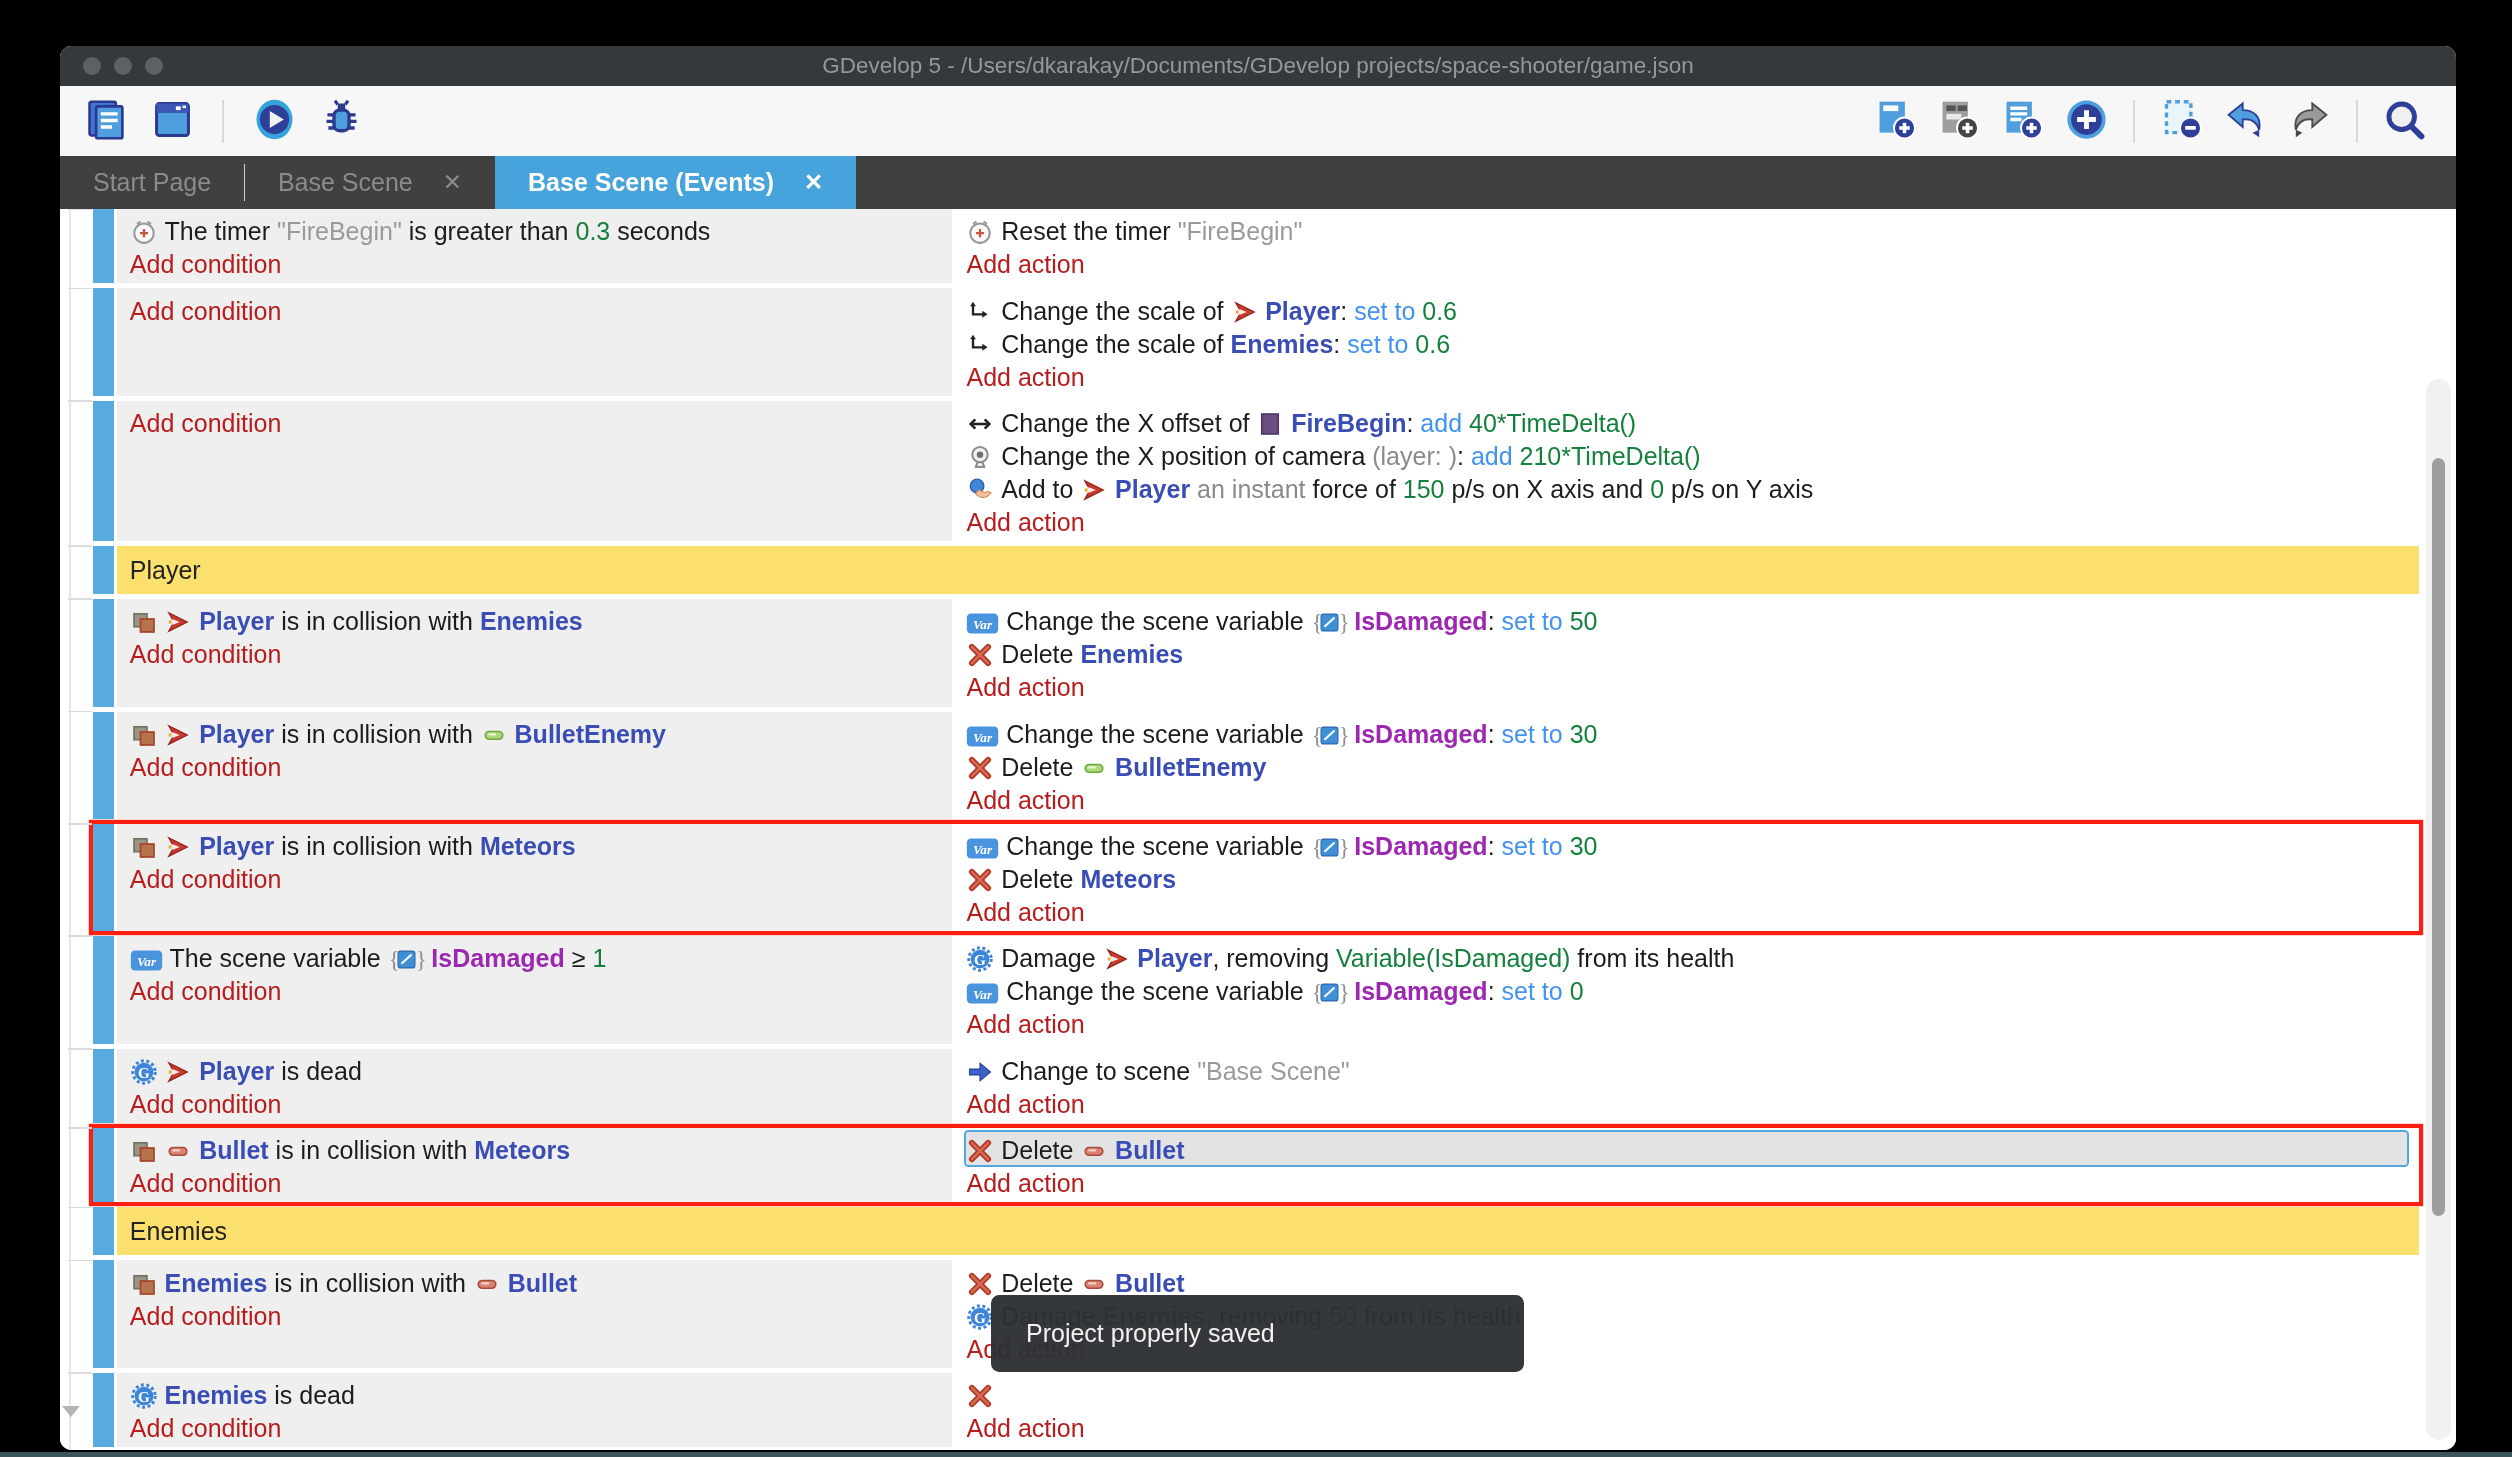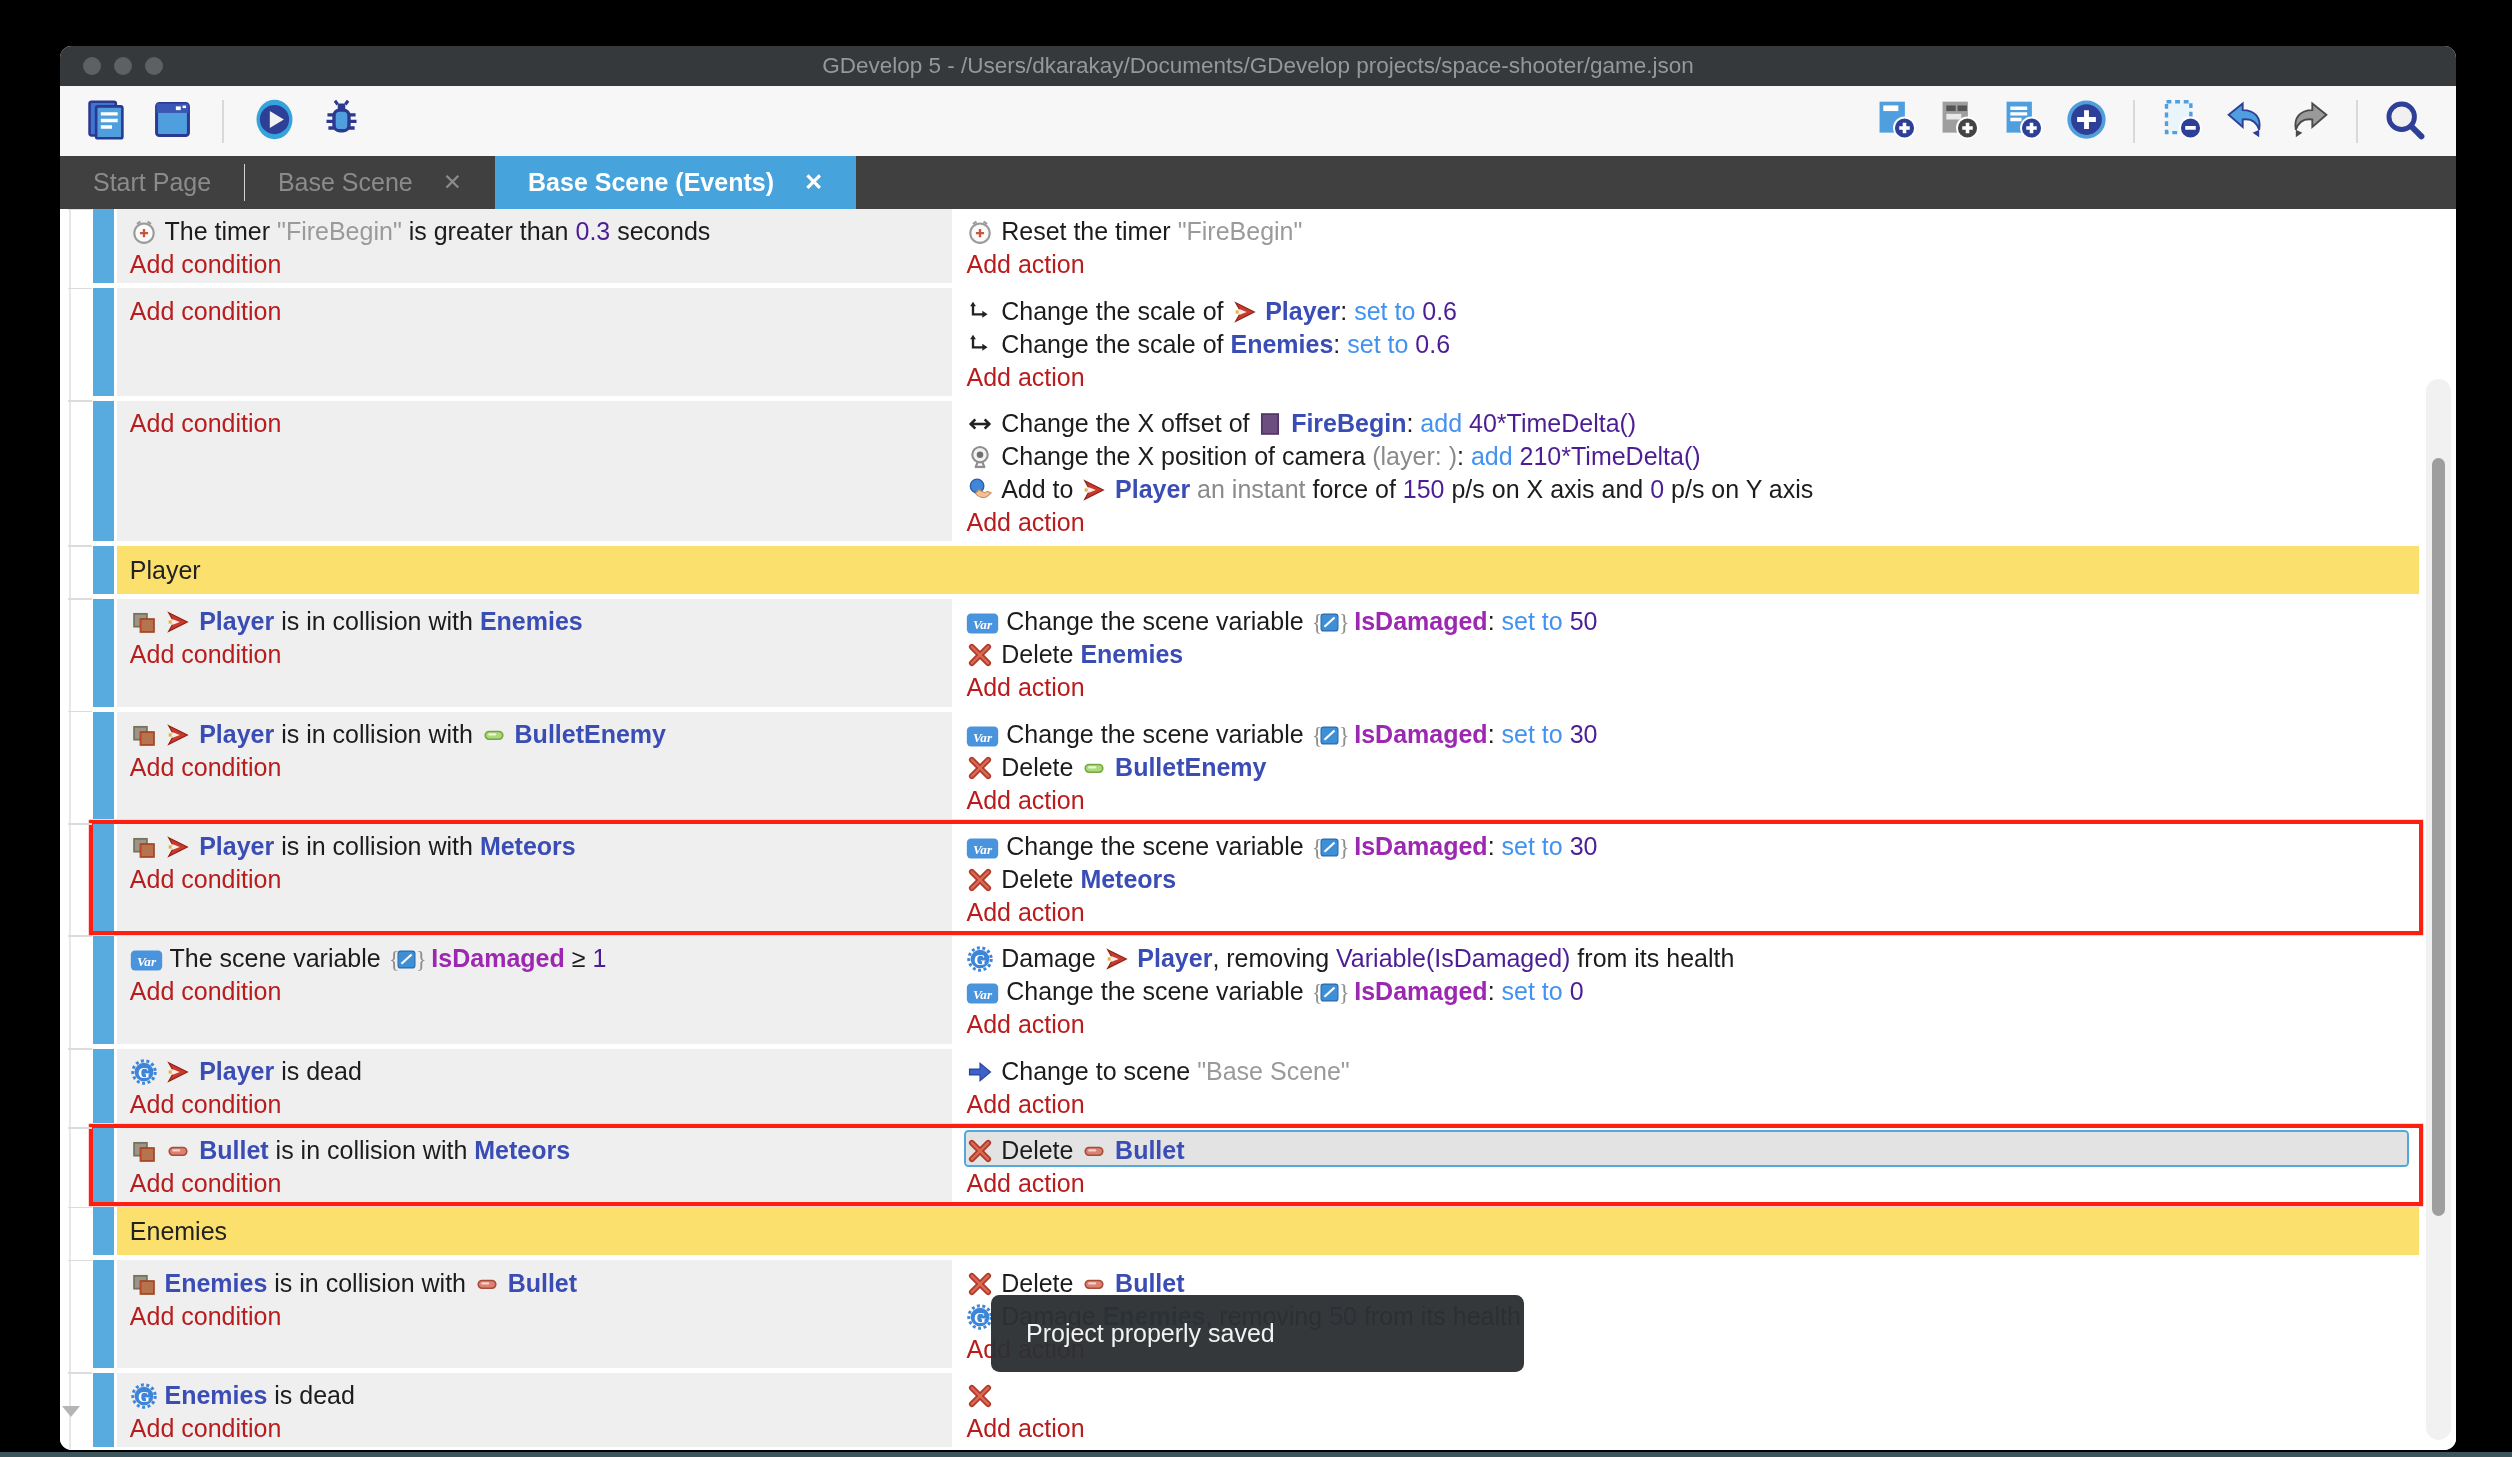--- a/index.html
+++ b/index.html
@@ -38,21 +38,21 @@
   .cond-cell{flex:0 0 835px;background:#efefef;padding:4.2px 0 4.2px 13.3px;box-sizing:border-box;}
   .cell-gap{flex:0 0 8.3px;}
   .act-cell{flex:1 1 auto;padding:4.2px 0 4.2px 6.7px;box-sizing:border-box;}
   .line{height:33px;display:flex;align-items:flex-end;font-size:25px;color:#1c1c1c;white-space:pre;}
   .line svg{margin-right:6.7px;flex:0 0 auto;}
   .line.selected{background:#e3e3e3;outline:2.5px solid #54a7dd;outline-offset:-0.8px;border-radius:2.5px;
     width:calc(100% - 11.7px);}
   .t-p{color:#1c1c1c;}
   .t-o{color:#3a4db5;font-weight:700;}
   .t-b{color:#4292f0;}
-  .t-g{color:#4c1d95;}
+  .t-g{color:#15803d;}
   .t-v{color:#9c27b0;font-weight:bold;}
   .t-q{color:#9a9a9a;}
   .t-m{color:#8a8a8a;}
   .t-add{color:#b91c1c;}
   .group-row .group-bar{flex:1 1 auto;background:#fbe06e;height:48px;display:flex;align-items:center;
     padding-left:13.3px;font-size:25px;color:#222;}
   .group-row .handle{height:48px;}
   
   .scroll-track{position:absolute;right:5px;top:333px;bottom:10px;width:25px;background:#f1f1f1;border-radius:12.5px;}
   .scroll-thumb{position:absolute;right:10.8px;top:412px;width:13.3px;height:758px;background:#9e9e9e;border-radius:6.7px;}

